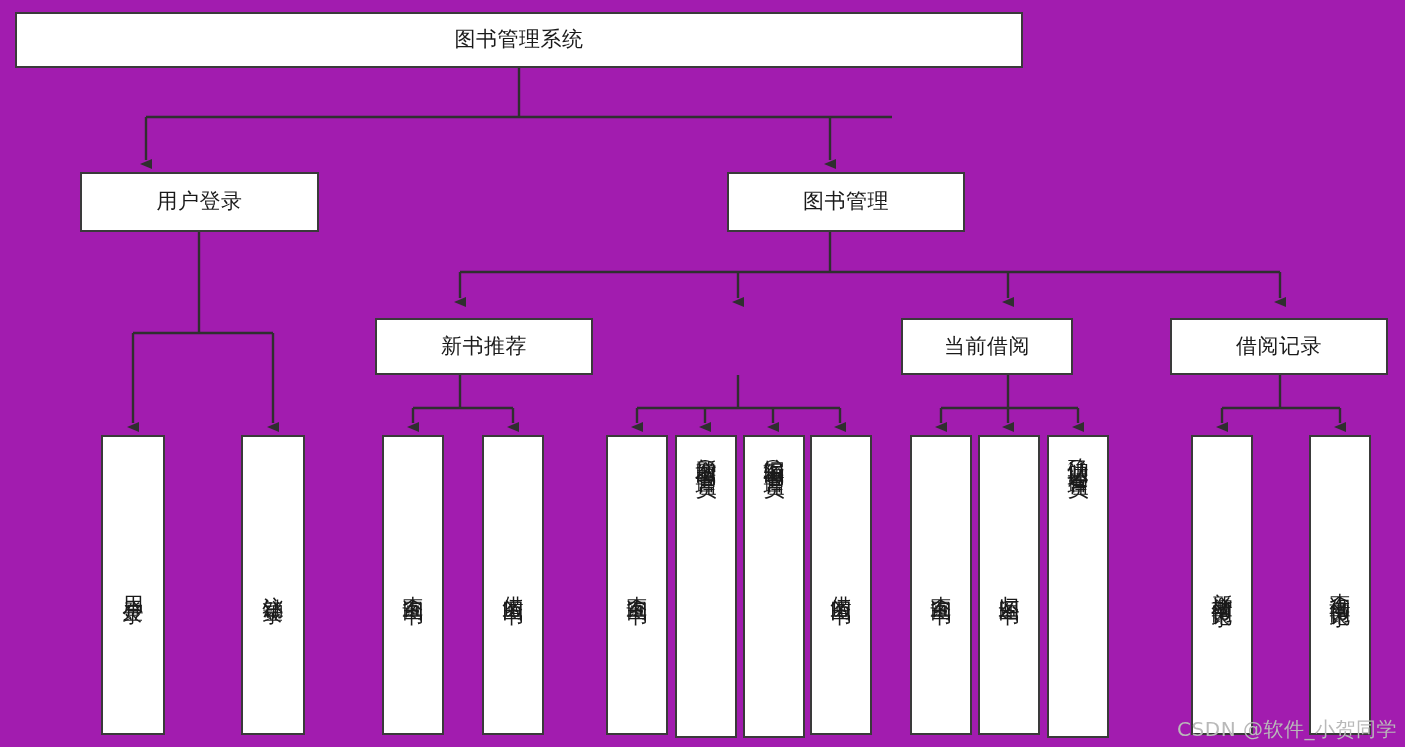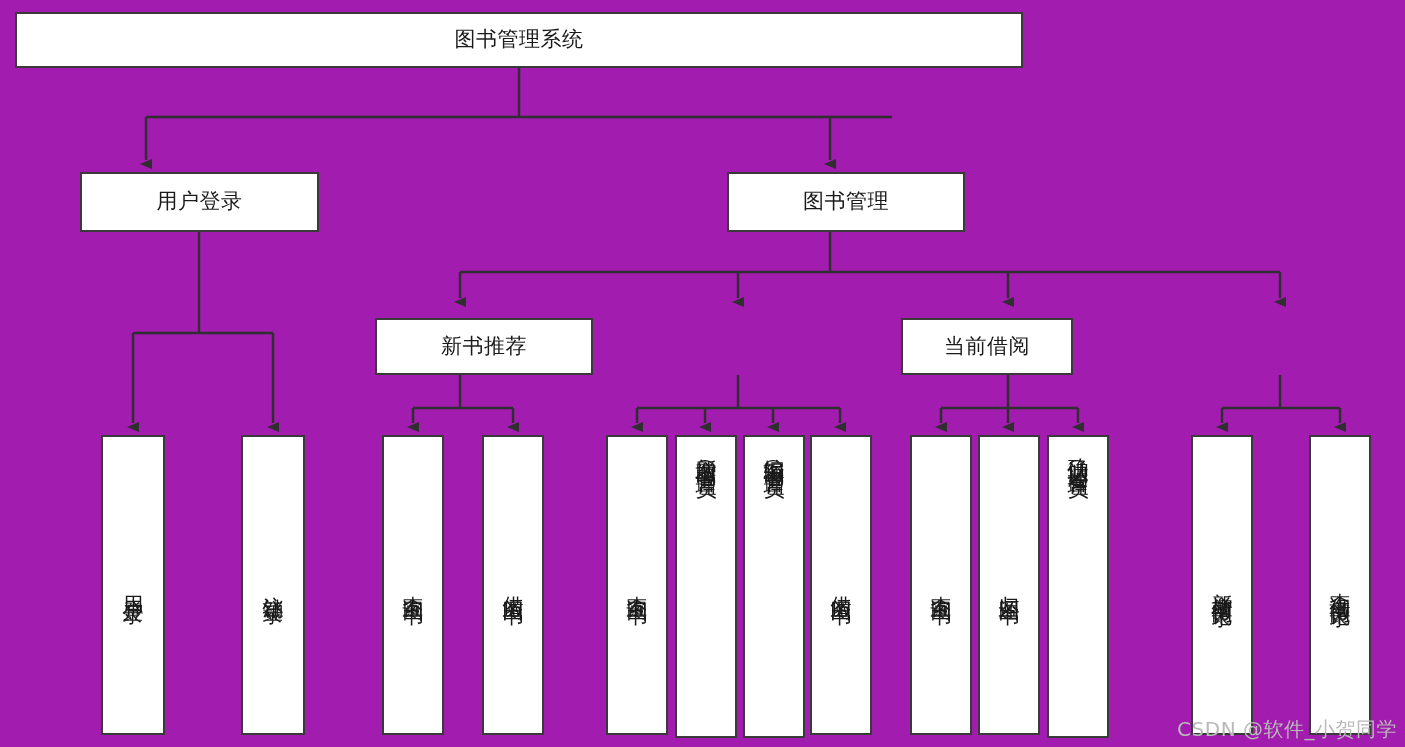--- a/index.html
+++ b/index.html
@@ -134,20 +134,23 @@
   <div class="node horiz" style="left:727px; top:172px; width:238px; height:60px;">
     <span class="node-label">图书管理</span>
   </div>
 
   <div class="node horiz" style="left:361px; top:318px; width:218px; height:57px;margin-left:14px;">
     <span class="node-label">新书推荐</span>
   </div>
   <div class="node horiz" style="left:901px; top:318px; width:172px; height:57px;">
     <span class="node-label">当前借阅</span>
   </div>
+  <div class="node horiz" style="left:1170px; top:318px; width:218px; height:57px;">
+    <span class="node-label">借阅记录</span>
+  </div>
 
   <div class="node vert" style="left:101px; top:435px; width:64px; height:300px;">
     <span class="node-label">用户登录</span>
   </div>
   <div class="node vert" style="left:241px; top:435px; width:64px; height:300px;">
     <span class="node-label">注销登录</span>
   </div>
 
   <div class="node vert" style="left:382px; top:435px; width:62px; height:300px;">
     <span class="node-label">查询图书</span>

